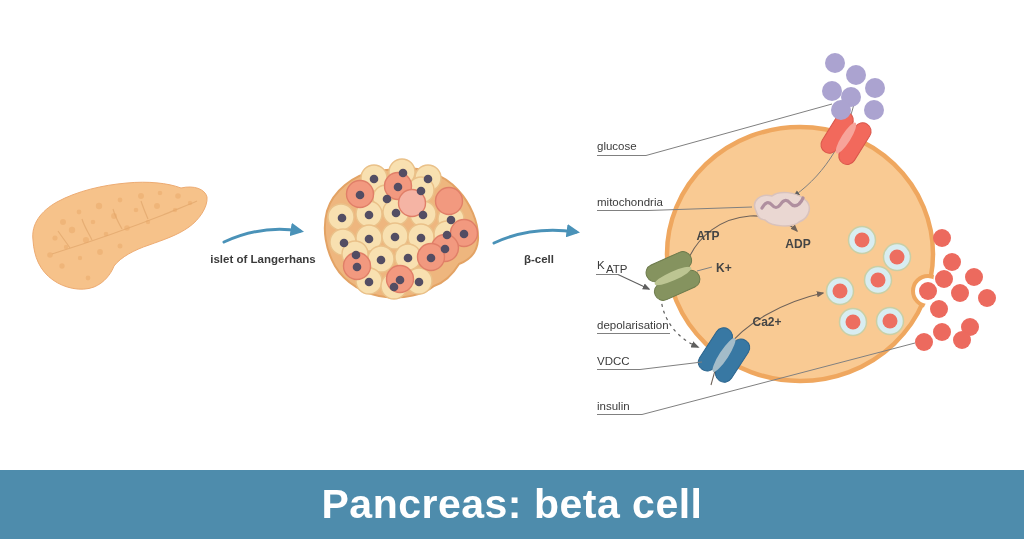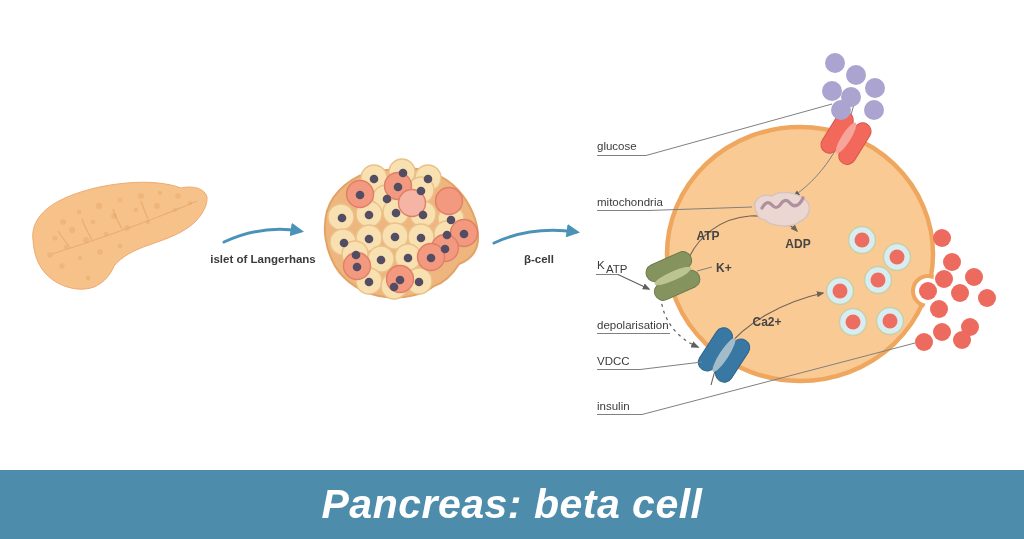--- a/index.html
+++ b/index.html
@@ -1,20 +1,20 @@
 <!DOCTYPE html>
 <html><head>
 <meta charset="utf-8">
 <style>
   html,body{margin:0;padding:0;background:#fff;}
   #stage{position:relative;width:1024px;height:539px;background:#ffffff;overflow:hidden;
          font-family:"Liberation Sans",sans-serif;}
   #diagram{position:absolute;left:0;top:0;}
   #title-bar{position:absolute;left:0;top:470px;width:1024px;height:69px;
-             display:flex;align-items:center;justify-content:center;font-style:italic;}
+             display:flex;align-items:center;justify-content:center;}
   #title-bar .title-text{color:#ffffff;font-size:41px;font-weight:bold;letter-spacing:0.5px;}
   text{font-family:"Liberation Sans",sans-serif;}
   .leader-label{font-size:11.5px;fill:#3b3b3b;}
   .bold-label{font-size:12px;font-weight:bold;fill:#454545;}
   .flow-label{font-size:11.5px;font-weight:bold;fill:#3b3b3b;}
   .leader{stroke:#808080;stroke-width:1;fill:none;}
 </style>
 </head>
 <body>
 

